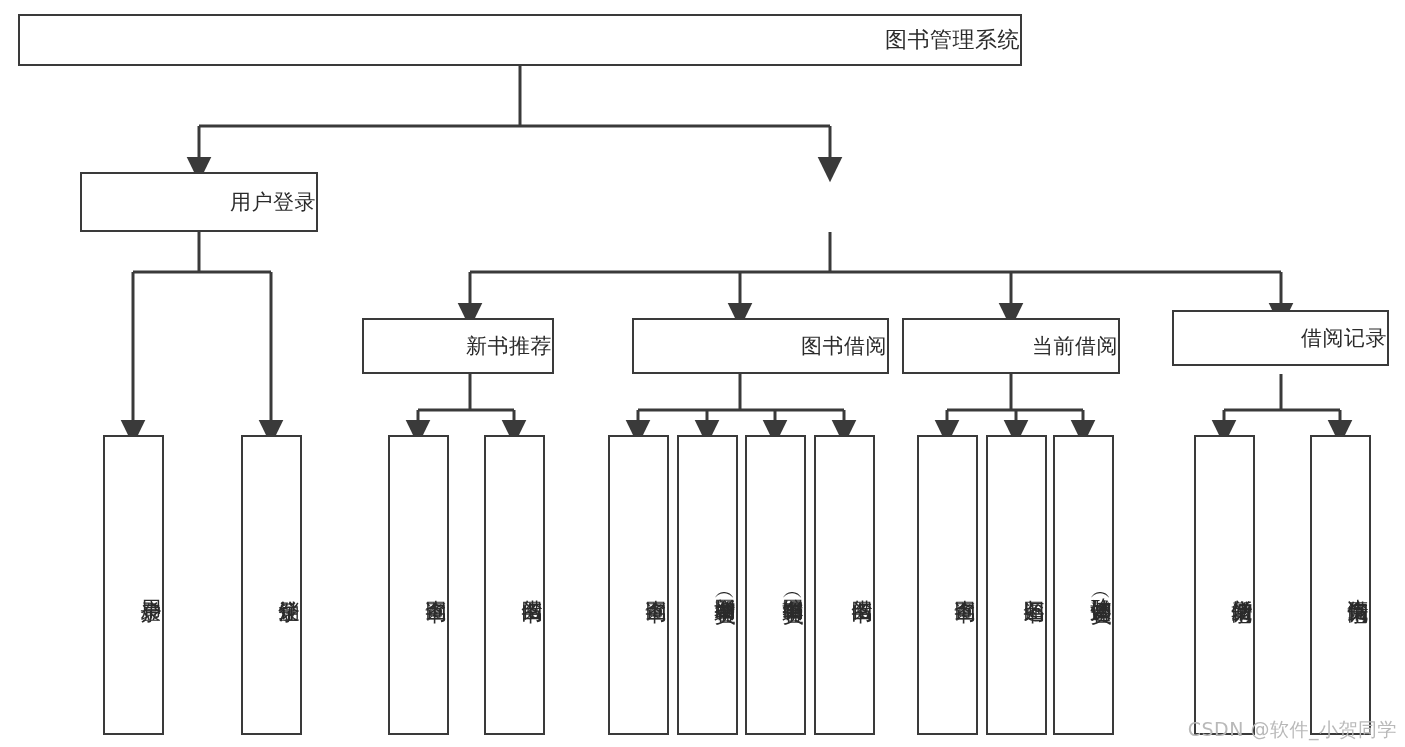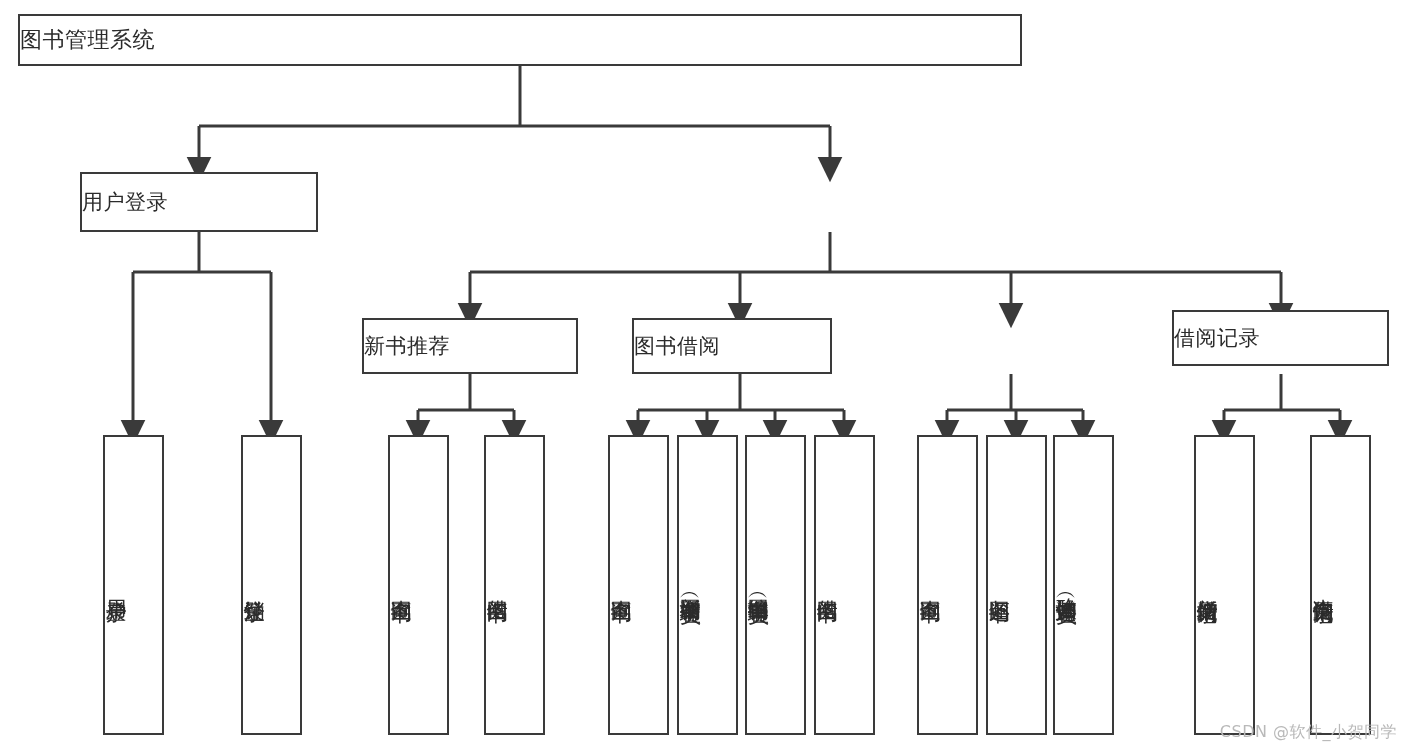--- a/index.html
+++ b/index.html
@@ -24,21 +24,21 @@
     width: 1405px;
     height: 747px;
   }
   .node-box {
     position: absolute;
     box-sizing: border-box;
     border: 2.5px solid #3a3a3a;
     background: #ffffff;
     display: flex;
     align-items: center;
-    justify-content: flex-start;
+    justify-content: flex-end;
     color: #1a1a1a;
   }
   .node-label {
     font-size: 21px;
     line-height: 1.18;
     letter-spacing: 0.5px;
     white-space: nowrap;
     color: #2b2b2b;
   }
   .node-box.vertical .node-label {
@@ -47,21 +47,21 @@
     white-space: nowrap;
     font-size: 21px;
     line-height: 1.06;
     letter-spacing: 1px;
   }
   .node-box.root .node-label { font-size: 22px; }
   .watermark {
     position: absolute;
     right: 8px;
     bottom: 4px;
-    font-size: 16px;
+    font-size: 19px;
     color: #b9b9b9;
     letter-spacing: 0.5px;
     white-space: nowrap;
     user-select: none;
   }
 </style>
 </head>
 <body>
 
 <div id="canvas">
@@ -117,25 +117,28 @@
   </svg>
 
   <div class="node-box root" style="left:18px; top:14px; width:1004px; height:52px;">
     <span class="node-label">图书管理系统</span>
   </div>
 
   <div class="node-box" style="left:80px; top:172px; width:238px; height:60px;">
     <span class="node-label">用户登录</span>
   </div>
 
-  <div class="node-box" style="left:362px; top:318px; width:216px; height:56px;">
+  <div class="node-box" style="left:362px; top:318px; width:192px; height:56px;">
     <span class="node-label">新书推荐</span>
   </div>
-  <div class="node-box" style="left:632px; top:318px; width:200px; height:56px;">
+  <div class="node-box" style="left:632px; top:318px; width:257px; height:56px;">
     <span class="node-label">图书借阅</span>
+  </div>
+  <div class="node-box" style="left:902px; top:318px; width:218px; height:56px;">
+    <span class="node-label">当前借阅</span>
   </div>
   <div class="node-box" style="left:1172px; top:310px; width:217px; height:56px;">
     <span class="node-label">借阅记录</span>
   </div>
 
   <div class="node-box vertical" style="left:103px; top:435px; width:61px; height:300px;">
     <span class="node-label">用户登录</span>
   </div>
   <div class="node-box vertical" style="left:241px; top:435px; width:61px; height:300px;">
     <span class="node-label">注销登录</span>

